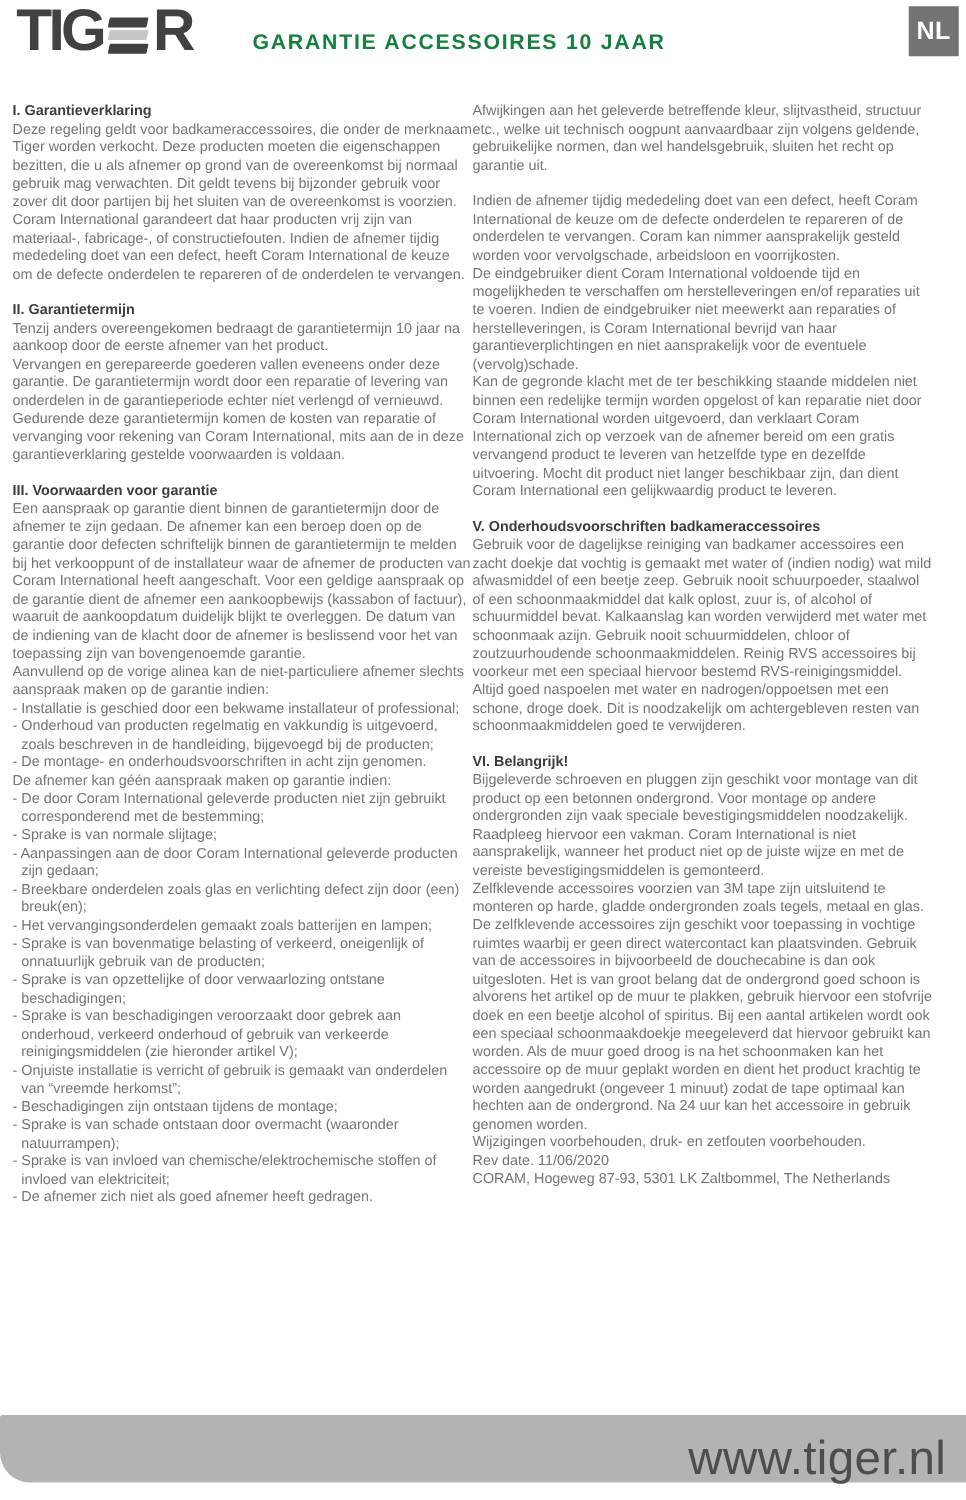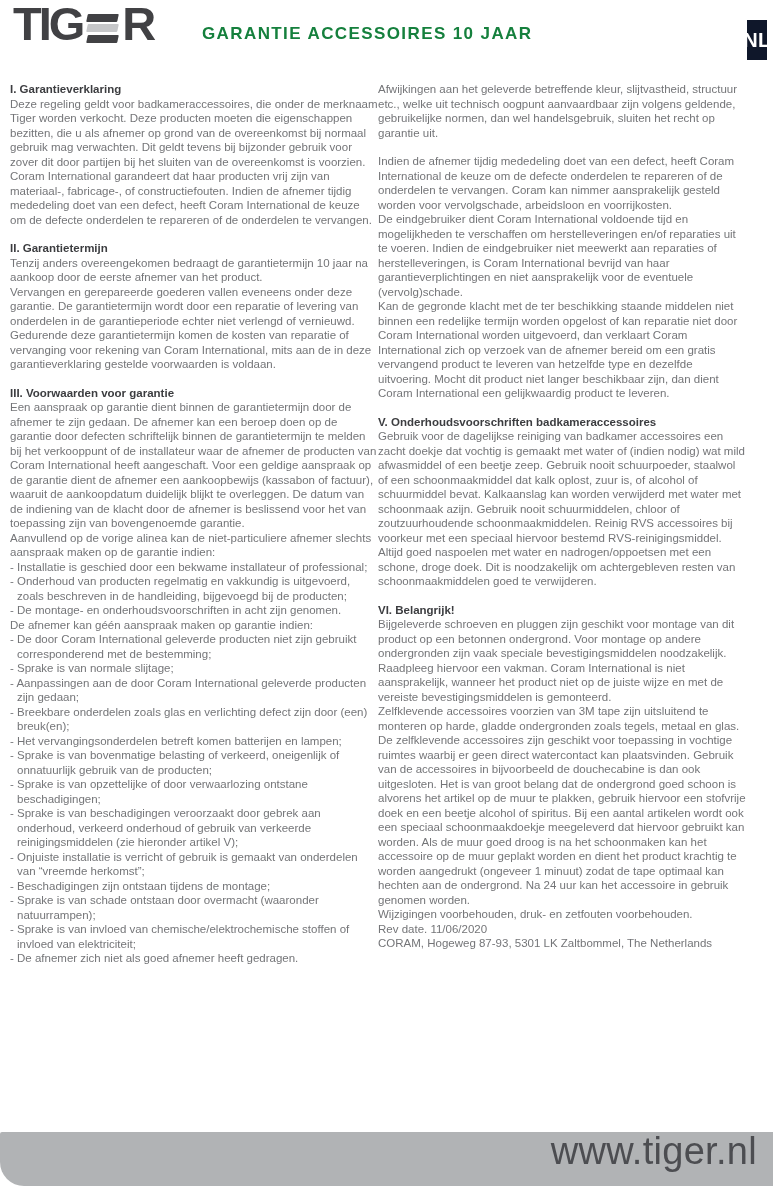--- a/index.html
+++ b/index.html
@@ -44,24 +44,24 @@
     top: 24px;
     font-size: 17px;
     font-weight: bold;
     letter-spacing: 1.4px;
     color: #15803d;
     white-space: nowrap;
   }
   .lang-badge {
     position: absolute;
     right: 6px;
-    top: 20px;
-    width: 20px;
+    top: 5px;
+    width: 40px;
     height: 40px;
-    background: #0f172a;
+    background: #737373;
     color: #ffffff;
     font-weight: bold;
     font-size: 20px;
     display: flex;
     align-items: center;
     justify-content: center;
     letter-spacing: 0.5px;
   }
 
   
@@ -99,21 +99,21 @@
   
   .footer-bar {
     position: absolute;
     top: 1132px;
     left: 0;
     width: 773px;
     height: 54px;
     background: #b1b3b5;
     border-radius: 2px 0 0 24px;
     display: flex;
-    align-items: flex-start;
+    align-items: flex-end;
     justify-content: flex-end;
     padding-right: 16px;
   }
   .website {
     font-size: 38px;
     font-weight: 300;
     color: #4c4d51;
     letter-spacing: 0.3px;
     line-height: 1;
   }
@@ -161,21 +161,21 @@
           <li>Installatie is geschied door een bekwame installateur of professional;</li>
           <li>Onderhoud van producten regelmatig en vakkundig is uitgevoerd, zoals beschreven in de handleiding, bijgevoegd bij de producten;</li>
           <li>De montage- en onderhoudsvoorschriften in acht zijn genomen.</li>
         </ul>
         <p class="mt">De afnemer kan géén aanspraak maken op garantie indien:</p>
         <ul class="bullets">
           <li>De door Coram International geleverde producten niet zijn gebruikt corresponderend met de bestemming;</li>
           <li>Sprake is van normale slijtage;</li>
           <li>Aanpassingen aan de door Coram International geleverde producten zijn gedaan;</li>
           <li>Breekbare onderdelen zoals glas en verlichting defect zijn door (een) breuk(en);</li>
-          <li>Het vervangingsonderdelen betreft komen batterijen en lampen;</li>
+          <li>Het vervangingsonderdelen gemaakt zoals batterijen en lampen;</li>
           <li>Sprake is van bovenmatige belasting of verkeerd, oneigenlijk of onnatuurlijk gebruik van de producten;</li>
           <li>Sprake is van opzettelijke of door verwaarlozing ontstane beschadigingen;</li>
           <li>Sprake is van beschadigingen veroorzaakt door gebrek aan onderhoud, verkeerd onderhoud of gebruik van verkeerde reinigingsmiddelen (zie hieronder artikel V);</li>
           <li>Onjuiste installatie is verricht of gebruik is gemaakt van onderdelen van “vreemde herkomst”;</li>
           <li>Beschadigingen zijn ontstaan tijdens de montage;</li>
           <li>Sprake is van schade ontstaan door overmacht (waaronder natuurrampen);</li>
           <li>Sprake is van invloed van chemische/elektrochemische stoffen of invloed van elektriciteit;</li>
           <li>De afnemer zich niet als goed afnemer heeft gedragen.</li>
         </ul>
       </div>

